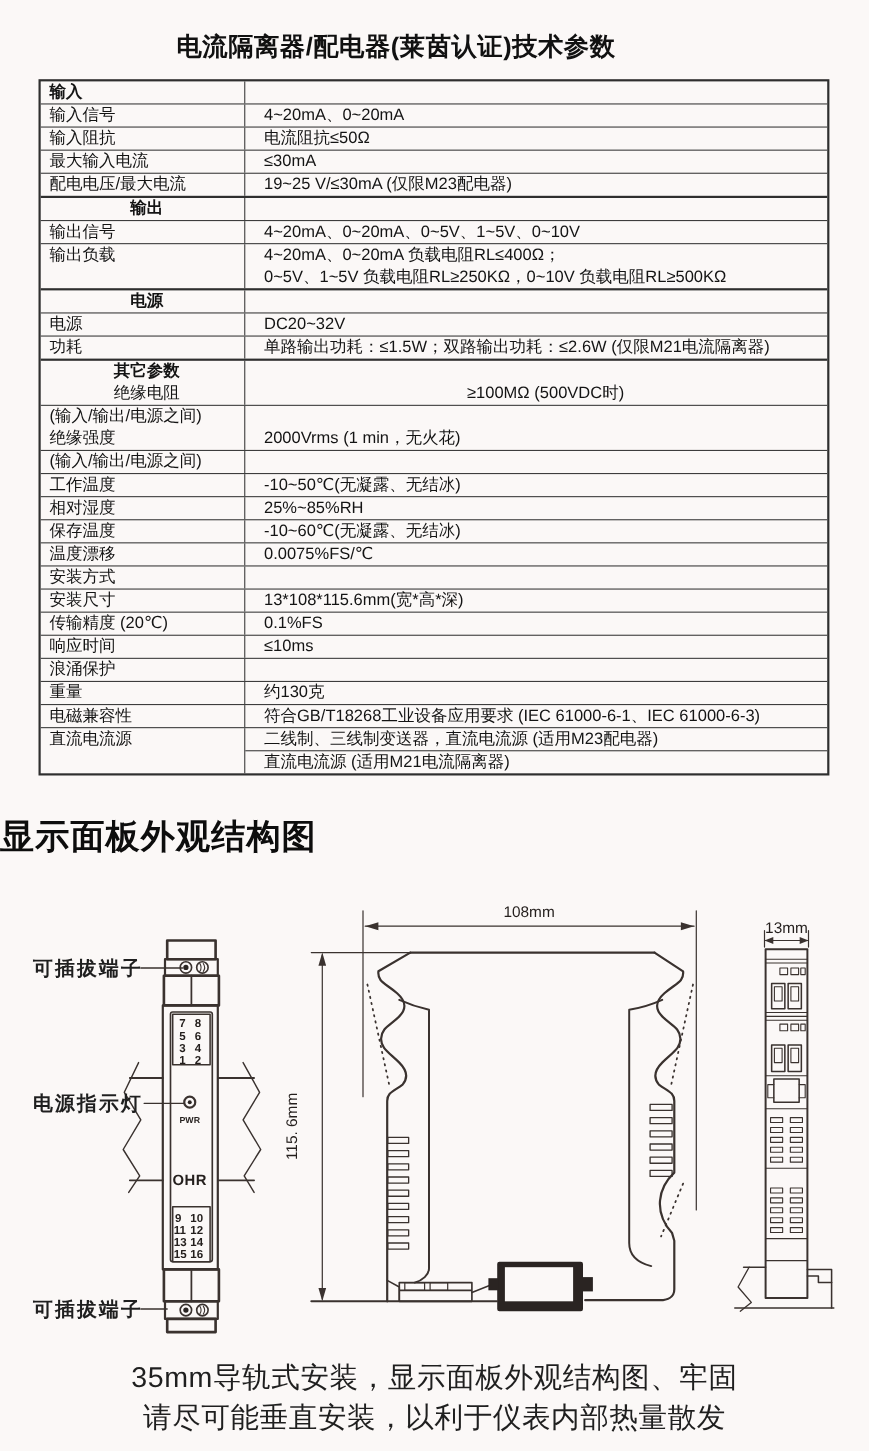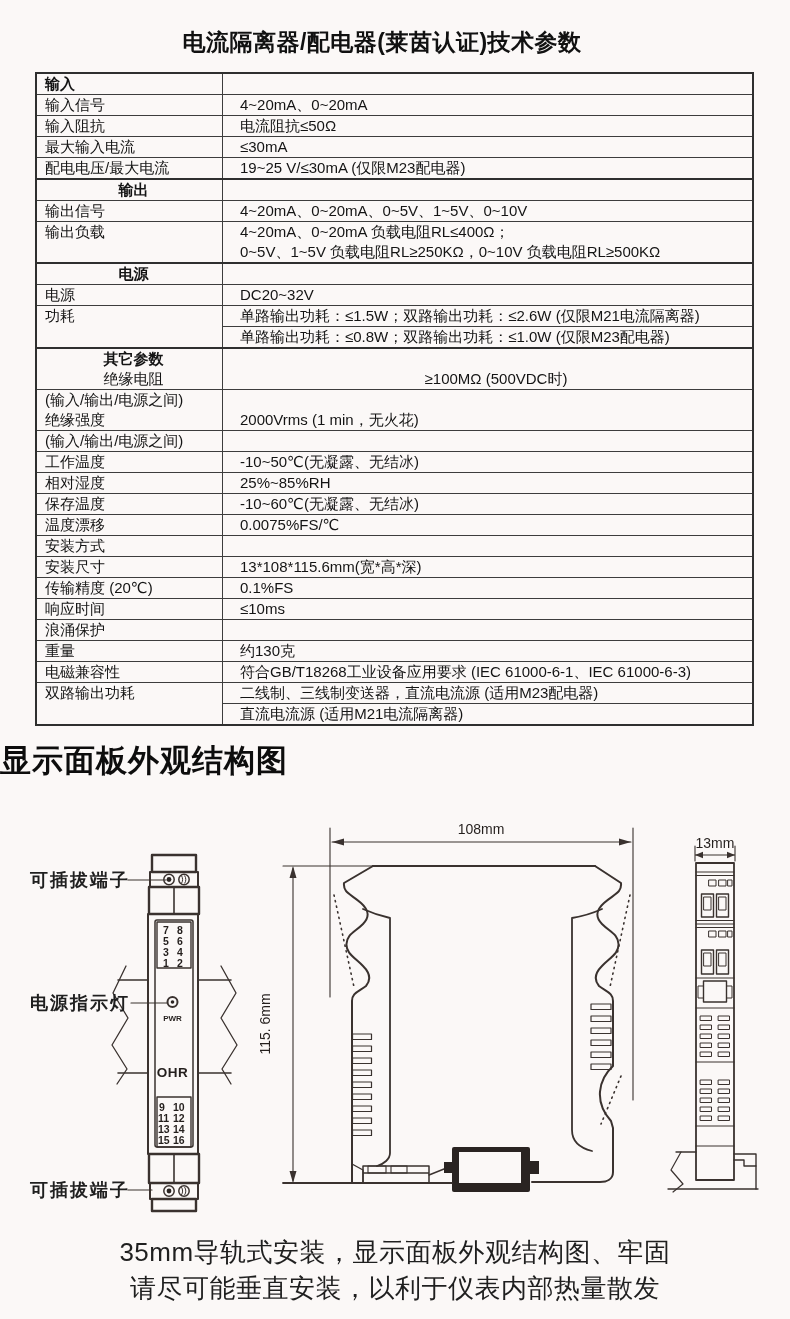--- a/index.html
+++ b/index.html
@@ -3,21 +3,21 @@
 <meta charset="utf-8">
 <style>
   html,body{margin:0;padding:0;}
   body{
     width:790px;height:1319px;position:relative;overflow:hidden;
     background:#fbf8f7;color:#1c1c1c;
     font-family:"Liberation Sans","DejaVu Sans",sans-serif;
   }
   .doc-title{
     position:absolute;top:27px;left:0;width:720px;text-align:center;
-    font-size:23px;font-weight:700;letter-spacing:0.5px;color:#111;margin-left:22px;
+    font-size:23px;font-weight:700;letter-spacing:0.5px;color:#111;
   }
   .spec-table{
     position:absolute;left:35px;top:72px;width:719px;box-sizing:border-box;
     border:2px solid #2f2f2f;font-size:15px;color:#141414;background:transparent;
   }
   .tr{display:flex;border-top:1px solid #3d3d3d;}
   .tr:first-child{border-top:none;}
   .tr.thick{border-top-width:2px;border-top-color:#2f2f2f;text-align:center;}
   .td-label{flex:0 0 186px;width:186px;padding-left:8px;box-sizing:border-box;
     border-right:1px solid #3d3d3d;line-height:20px;}
@@ -108,21 +108,20 @@
     <div class="tr normal">
       <div class="td-label">电源</div>
       <div class="td-value">
         <div>DC20~32V</div>
       </div>
     </div>
     <div class="tr split">
       <div class="td-label">功耗</div>
       <div class="td-value">
         <div class="vline">单路输出功耗：≤1.5W；双路输出功耗：≤2.6W (仅限M21电流隔离器)</div>
-        <div class="vline">单路输出功耗：≤0.8W；双路输出功耗：≤1.0W (仅限M23配电器)</div>
       </div>
     </div>
     <div class="tr dual thick">
       <div class="td-label">
         <div class="b">其它参数</div>
         <div>绝缘电阻</div>
       </div>
       <div class="td-value">
         <div>≥100MΩ (500VDC时)</div>
       </div>
@@ -196,21 +195,21 @@
         <div>约130克</div>
       </div>
     </div>
     <div class="tr normal">
       <div class="td-label">电磁兼容性</div>
       <div class="td-value">
         <div>符合GB/T18268工业设备应用要求 (IEC 61000-6-1、IEC 61000-6-3)</div>
       </div>
     </div>
     <div class="tr split">
-      <div class="td-label">双路输出功耗</div>
+      <div class="td-label">直流电流源</div>
       <div class="td-value">
         <div class="vline">二线制、三线制变送器，直流电流源 (适用M23配电器)</div>
         <div class="vline">直流电流源 (适用M21电流隔离器)</div>
       </div>
     </div>
   </div>
 
 <div class="section2-title">显示面板外观结构图</div>
 
 <svg class="drawings" width="790" height="422" viewBox="0 798 790 422" fill="none" stroke-linecap="round" stroke-linejoin="round">

